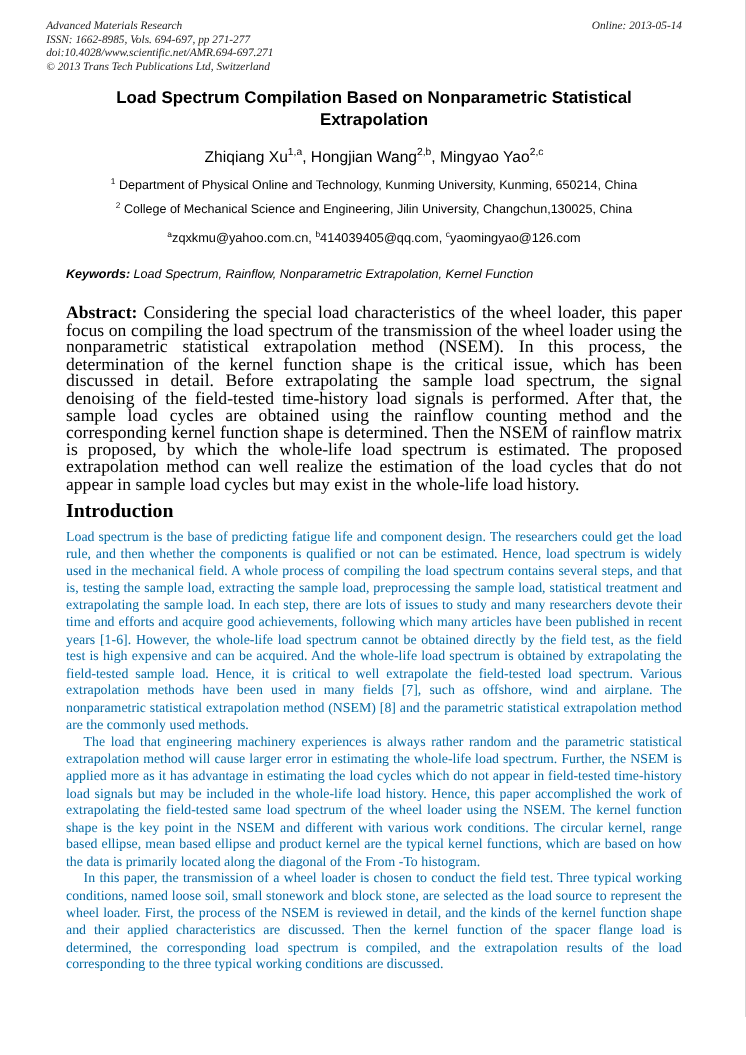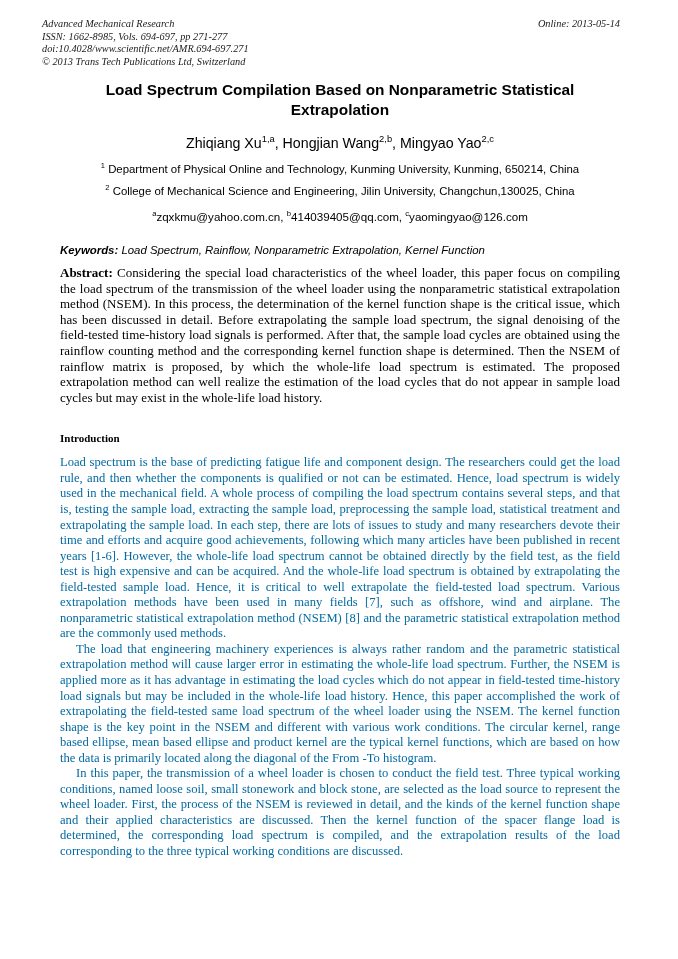--- a/index.html
+++ b/index.html
@@ -111,36 +111,36 @@
     font-size: 11.4px;
     line-height: 15px;
     text-align: left;
     color: #000;
     font-style: italic;
   }
   .keywords .kw-label { font-weight: bold; }
 
   
   .abstract {
-    margin-top: 7px;
-    font-family: "Liberation Serif", serif;
-    font-size: 13px;
+    margin-top: 19px;
+    font-family: "Liberation Serif", serif;
+    font-size: 16px;
     line-height: 15.6px;
     text-align: justify;
     text-justify: inter-word;
     color: #000;
   }
   .abstract .abs-label { font-weight: bold; }
 
   
   .section-heading {
-    margin-top: 25px;
+    margin-top: 7px;
     font-family: "Liberation Serif", serif;
     font-weight: bold;
-    font-size: 11px;
+    font-size: 18px;
     line-height: 16px;
     color: #000;
   }
 
   
   .body-par {
     margin-top: 9px;
     font-family: "Liberation Serif", serif;
     font-size: 12.6px;
     line-height: 15.55px;
@@ -154,21 +154,21 @@
   }
 </style>
 </head>
 <body>
 
 <div class="page">
   <div class="page-inner">
 
     <div class="journal-header">
       <div class="left">
-        <div>Advanced Mechanical Research</div>
+        <div>Advanced Materials Research</div>
         <div>ISSN: 1662-8985, Vols. 694-697, pp 271-277</div>
         <div>doi:10.4028/www.scientific.net/AMR.694-697.271</div>
         <div>© 2013 Trans Tech Publications Ltd, Switzerland</div>
       </div>
       <div class="right">Online: 2013-05-14</div>
     </div>
 
     <h1 class="doc-title">Load Spectrum Compilation Based on Nonparametric Statistical Extrapolation</h1>
 
     <div class="authors"><span>Zhiqiang Xu</span><sup>1,a</sup>, <span>Hongjian Wang</span><sup>2,b</sup>, <span>Mingyao Yao</span><sup>2,c</sup></div>

